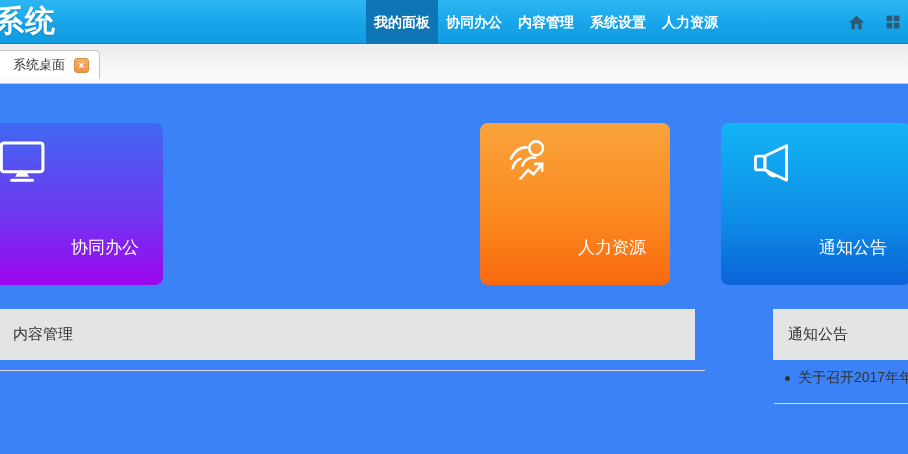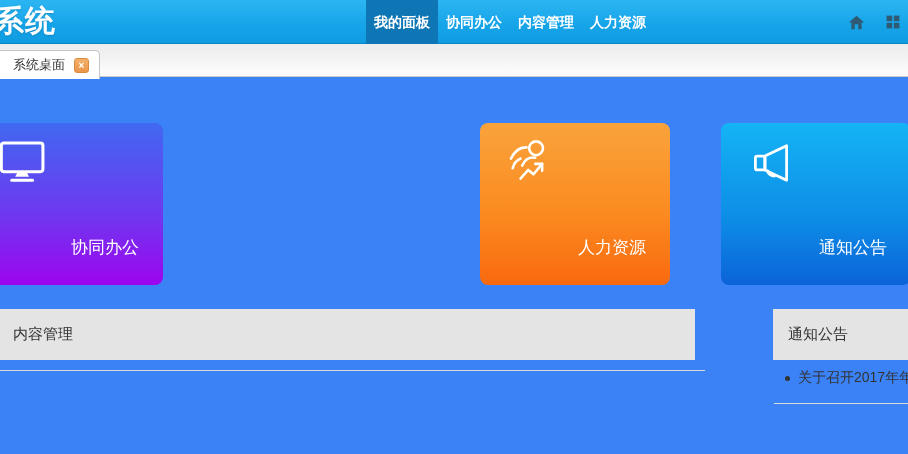--- a/index.html
+++ b/index.html
@@ -26,21 +26,21 @@
     height:44px; line-height:44px; padding:0 8px;
     color:#ffffff; font-size:14px; font-weight:bold; cursor:pointer;
     white-space:nowrap;
   }
   .nav-item.active { background:#0e76b4; }
   .hdr-icons { position:absolute; right:6px; top:0; height:44px; display:flex; align-items:center; gap:20px; }
   .hdr-icon { width:17px; height:17px; display:block; cursor:pointer; }
 
   
   .tabstrip {
-    position:absolute; left:0; top:44px; width:908px; height:33px;
+    position:absolute; left:0; top:44px; width:908px; height:40px;
     background:linear-gradient(180deg,#ececec 0%,#fafafa 80%);
     padding-left:12px;
   }
   .tabstrip-border {
     position:absolute; left:0; bottom:0; width:908px; height:1px; background:#c9c9c9;
   }
   .tab {
     position:absolute; left:-4px; top:6px; height:29px;
     background:#ffffff; border:1px solid #c5c5c5; border-bottom:none;
     border-radius:5px 5px 0 0; z-index:2;
@@ -96,20 +96,21 @@
 <body>
 
 <div class="screen">
 
   <div class="header">
     <div class="logo">系统</div>
     <div class="nav">
       <div class="nav-item active">我的面板</div>
       <div class="nav-item">协同办公</div>
       <div class="nav-item">内容管理</div>
+      <div class="nav-item">系统设置</div>
       <div class="nav-item">人力资源</div>
     </div>
     <div class="hdr-icons">
       <span class="hdr-icon">
         <svg viewBox="0 0 20 20" width="17" height="17">
           <path d="M10 2 L19 10 H16 V18 H12 V12 H8 V18 H4 V10 H1 Z" fill="#2e5a73"></path>
         </svg>
       </span>
       <span class="hdr-icon">
         <svg viewBox="0 0 20 20" width="16" height="16">

